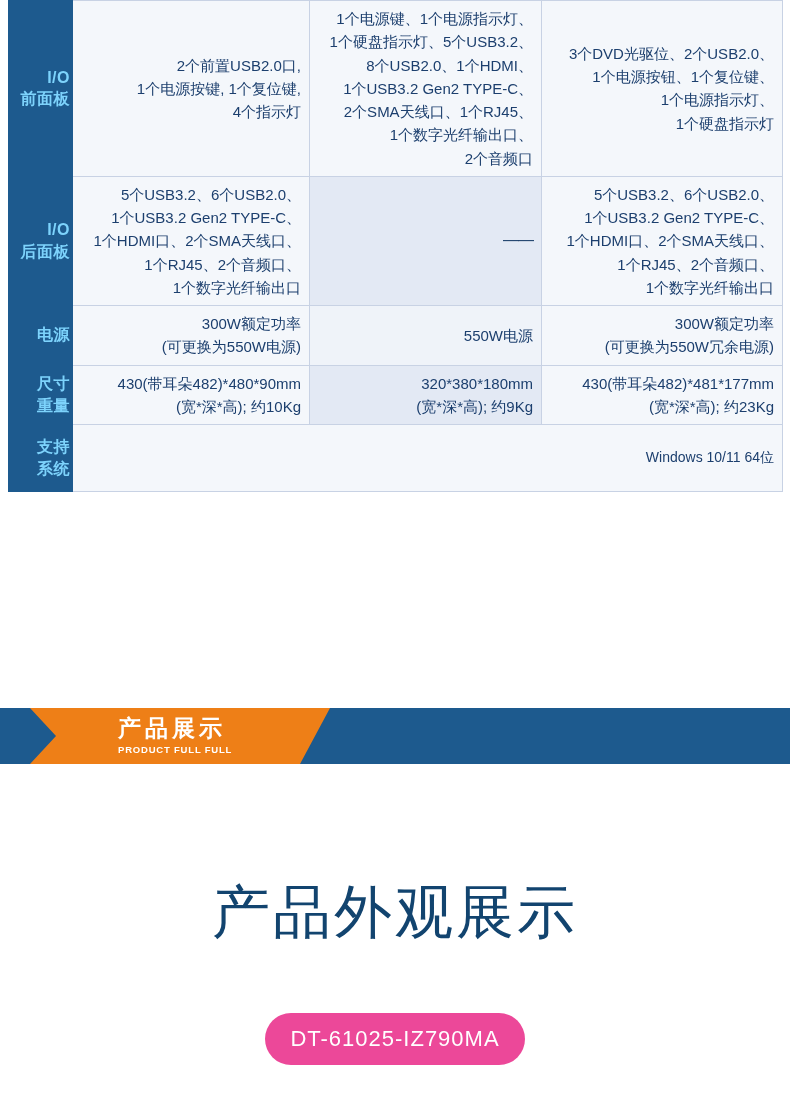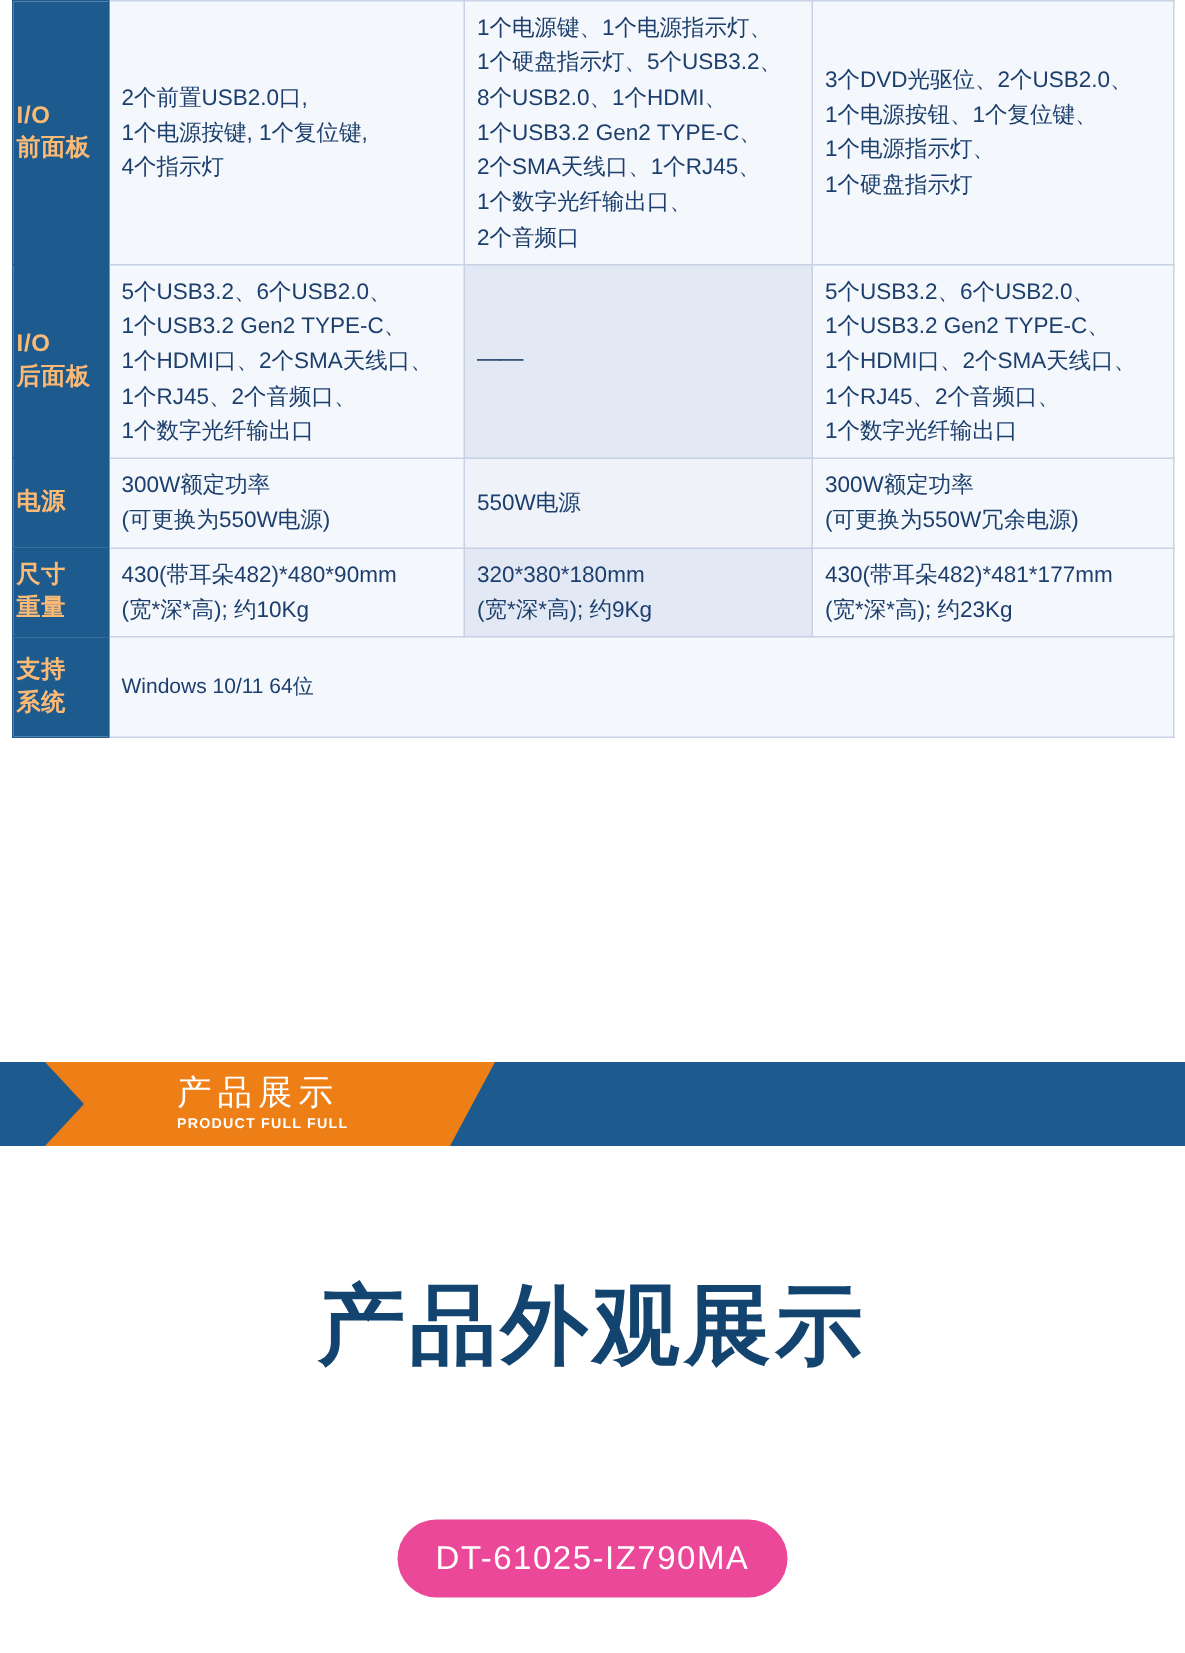--- a/index.html
+++ b/index.html
@@ -23,31 +23,31 @@
     position: absolute;
     left: 8px;
     top: 0;
     width: 774px;
     border-collapse: collapse;
     table-layout: fixed;
   }
   .spec-table td {
     border: 1px solid #c8d2e4;
     vertical-align: middle;
-    text-align: left;
+    text-align: right;
     padding: 6px 8px;
     color: #1c3f6e;
     font-size: 15px;
     line-height: 1.55;
     background: #f4f7fb;
   }
   .spec-table td.label {
     width: 64px;
     background: #1d5a8e;
-    color: #fdba74;
+    color: #7dd3fc;
     font-size: 16px;
     font-weight: bold;
     letter-spacing: 0.5px;
     line-height: 1.35;
     padding: 6px 2px;
     border-color: #1d5a8e;
   }
   .spec-table td.cell-a { width: 237px; }
   .spec-table td.cell-b { width: 232px; background: #e7ecf5; }
   .spec-table td.cell-c { width: 241px; }
@@ -96,41 +96,41 @@
   }
   .banner .titles {
     position: absolute;
     left: 118px;
     top: 6px;
     width: 240px;
     color: #ffffff;
   }
   .banner .cn {
     font-size: 23px;
-    font-weight: normal;
+    font-weight: bold;
     letter-spacing: 4px;
     line-height: 28px;
   }
   .banner .en {
     font-size: 9.5px;
     font-weight: bold;
     letter-spacing: 0.8px;
     line-height: 13px;
     margin-top: 1px;
   }
 
   
   .showcase-title {
     position: absolute;
     left: 0;
-    top: 845px;
+    top: 874px;
     width: 790px;
     text-align: center;
     font-size: 58px;
-    font-weight: bold;
+    font-weight: normal;
     color: #12446f;
     letter-spacing: 3px;
   }
 
   
   .model-pill {
     position: absolute;
     left: 265px;
     top: 1013px;
     width: 260px;

